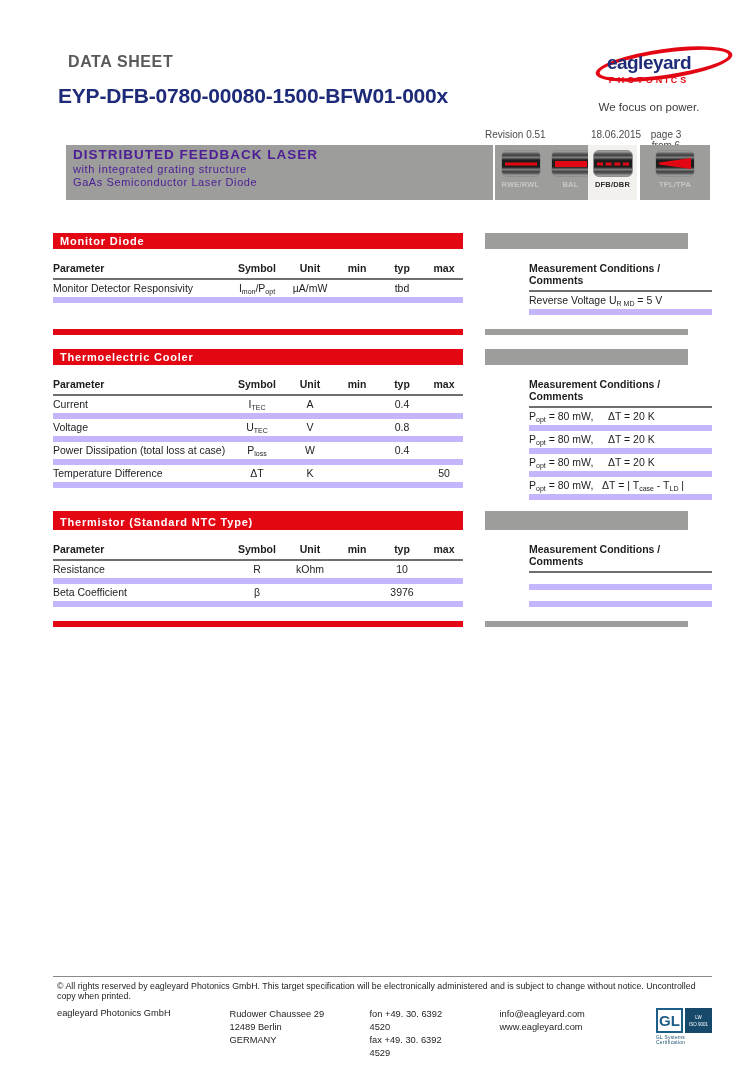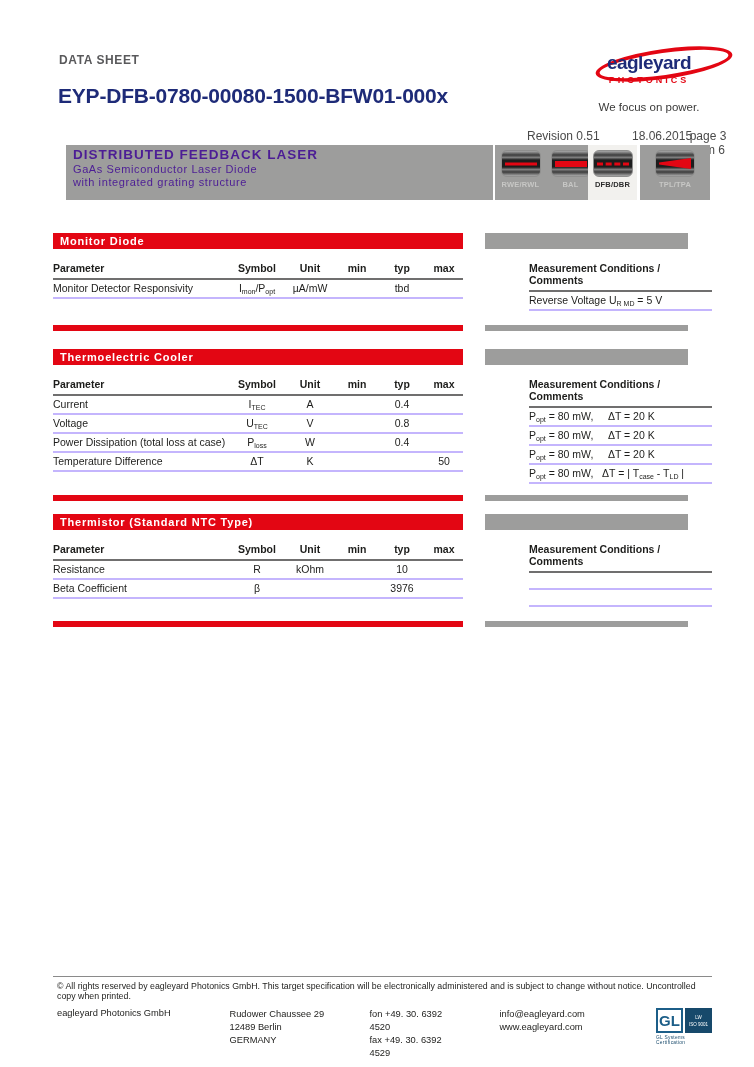--- a/index.html
+++ b/index.html
@@ -3,30 +3,30 @@
 <meta charset="utf-8">
 <style>
   * { margin:0; padding:0; box-sizing:border-box; }
   html,body { background:#e8e8e8; }
   .page {
     position:relative; width:754px; height:1067px; background:#ffffff;
     margin:0 auto; font-family:"Liberation Sans", sans-serif; color:#1d1d1b;
     overflow:hidden;
   }
   
-  .ds-label { position:absolute; left:59px; top:53px; font-size:12px; font-weight:bold; color:#59595b; letter-spacing:0.6px; }
+  .ds-label { position:absolute; left:68px; top:53px; font-size:16px; font-weight:bold; color:#59595b; letter-spacing:0.6px; }
   .title { position:absolute; left:58px; top:84px; font-size:21px; font-weight:bold; color:#1e2b78; letter-spacing:-0.2px; }
   .logo { position:absolute; left:583px; top:50px; width:132px; text-align:center; }
   .logo-mark { position:relative; display:inline-block; padding:2px 4px 0 4px; }
   .logo-ellipse { position:absolute; left:-8px; top:-1px; width:138px; height:30px; border:4px solid #e30613; border-radius:50%; transform:rotate(-8deg); }
   .logo-brand { position:relative; font-size:19px; font-weight:bold; color:#1e2b78; letter-spacing:-0.5px; }
   .logo-sub { position:relative; display:block; font-size:9px; font-weight:bold; color:#e30613; letter-spacing:3px; margin-top:1px; }
   .tagline { margin-top:14px; font-size:11.5px; color:#3a3a39; }
   
-  .rev { position:absolute; top:129px; font-size:12px; color:#4a4a4a;margin-left:42px; }
+  .rev { position:absolute; top:129px; font-size:10px; color:#4a4a4a; }
   .rev-revision { left:485px; }
   .rev-date { left:590px; width:52px; text-align:center; }
   .rev-page { left:640px; width:52px; text-align:center; }
   
   .band { position:absolute; left:66px; top:145px; width:427px; height:55px; background:#9d9d9c; color:#4c1d95; padding:2px 0 0 7px; }
   .band-title { font-size:13.5px; font-weight:bold; letter-spacing:1px; }
   .band-sub { font-size:11px; letter-spacing:0.6px; margin-top:1px; }
   .tabblock { position:absolute; top:145px; height:55px; background:#9d9d9c; display:flex; align-items:flex-start; justify-content:center; }
   .tb1 { left:484px; width:101px;margin-left:11px; }
   .tb2 { left:588px; width:49px; background:#f2f1ee; }
@@ -45,21 +45,21 @@
   .section { position:absolute; left:53px; width:659px; }
   .sec1 { top:233px; } .sec2 { top:349px; } .sec3 { top:514px; }
   .bars { display:flex; }
   .red-title { width:410px; height:16px; background:#e30613; color:#fff; font-size:11px; font-weight:bold; letter-spacing:0.8px; line-height:16px; padding-left:7px; }
   .gray-bar { width:203px; height:16px; background:#9d9d9c; margin-left:22px; }
   .body { display:flex; margin-top:13px;gap:44px; }
   .ltable { width:410px; }
   .rtable { width:203px; margin-left:22px; }
   .thead { display:grid; grid-template-columns:176px 56px 50px 44px 46px 38px; font-size:10.5px; font-weight:bold; padding-bottom:4px; border-bottom:2px solid #706f6f; }
   .rthead { font-size:10.5px; font-weight:bold; padding-bottom:4px; border-bottom:2px solid #706f6f; }
-  .trow { display:grid; grid-template-columns:176px 56px 50px 44px 46px 38px; font-size:10.5px; padding:2px 0 3px; border-bottom:2px solid #c4b5fd; min-height:17px; }
+  .trow { display:grid; grid-template-columns:176px 56px 50px 44px 46px 38px; font-size:10.5px; padding:2px 0 3px; border-bottom:6px solid #c4b5fd; min-height:17px; }
   .rrow { display:block; }
   .cc { text-align:center; }
   sub { font-size:7px; line-height:0; vertical-align:-2px; }
   .endbars { display:flex; }
   .m1 { margin-top:14px; } .m2 { margin-top:11px; } .m3 { margin-top:14px; }
   .red-sep { width:410px; height:6px; background:#e30613; }
   .gray-sep { width:203px; height:6px; background:#9d9d9c; margin-left:22px; }
   
   .footer { position:absolute; left:53px; top:976px; width:659px; border-top:1px solid #8a8a8a; padding-top:4px; }
   .copyright { font-size:8.8px; color:#1d1d1b; padding-left:4px; }
@@ -88,22 +88,22 @@
     </div>
     <div class="tagline">We focus on power.</div>
   </div>
 
   <div class="rev rev-revision">Revision  0.51</div>
   <div class="rev rev-date">18.06.2015</div>
   <div class="rev rev-page">page 3 from 6</div>
 
   <div class="band">
     <div class="band-title">DISTRIBUTED FEEDBACK LASER</div>
+    <div class="band-sub">with integrated grating structure</div>
     <div class="band-sub">GaAs Semiconductor Laser Diode</div>
-    <div class="band-sub">with integrated grating structure</div>
   </div>
 
   <div class="tabblock tb1">
     <div class="tab">
       <div class="chip">
           <div class="stripe stripe-thin"></div>
         </div>
       <div class="tab-label">RWE/RWL</div>
     </div>
     <div class="tab">

